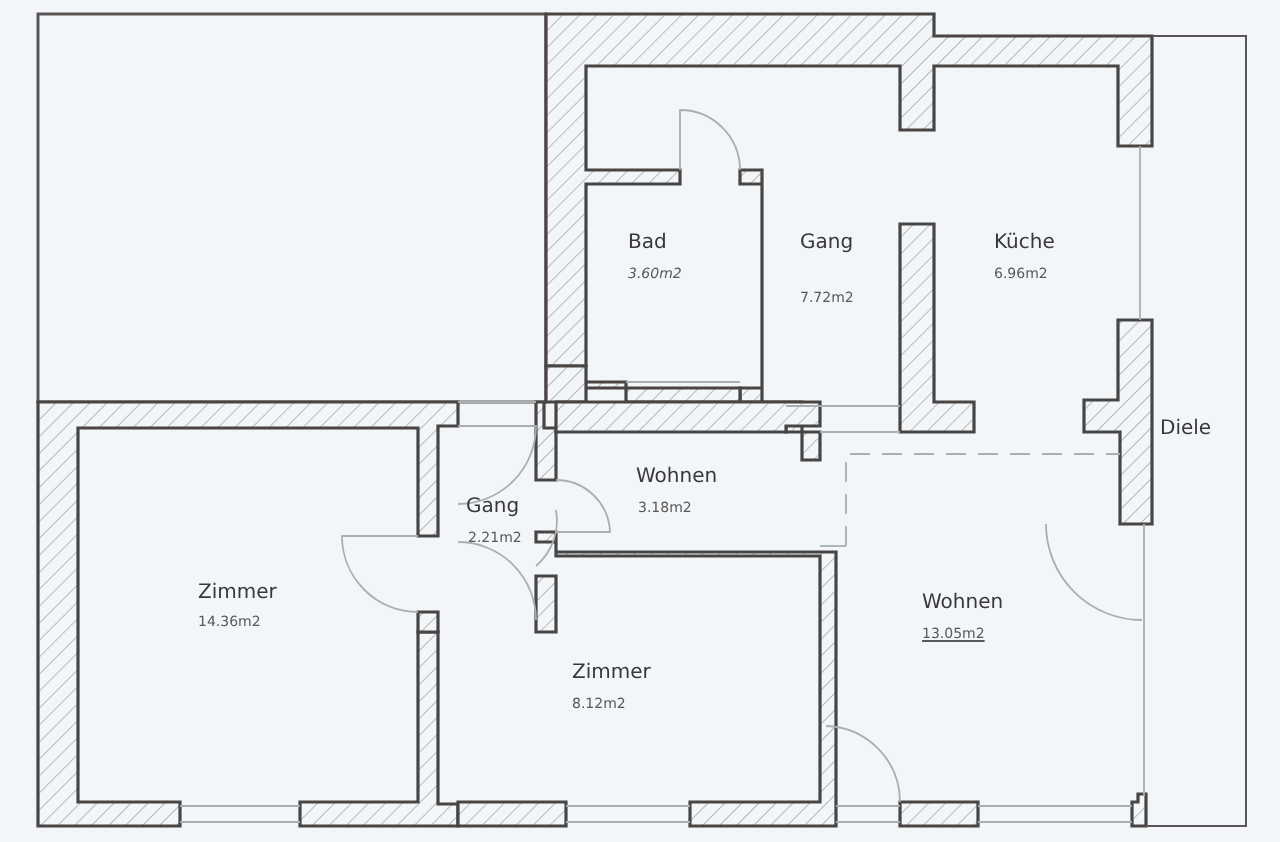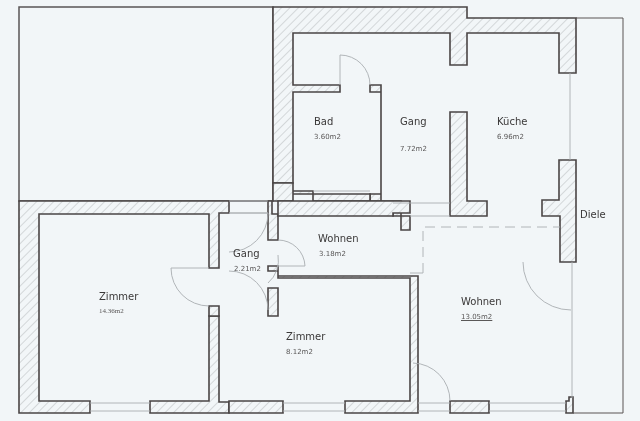--- a/index.html
+++ b/index.html
@@ -56,36 +56,36 @@
   <path class="thin" d="M229 213 H268 A39 39 0 0 1 229 252"></path>
   <path class="thin" d="M209 268 H171 A38 38 0 0 0 209 306"></path>
   <path class="thin" d="M229 271 A39 39 0 0 1 268 310"></path>
   <path class="thin" d="M278 240 A27 27 0 0 1 305 266 H278"></path>
   <path class="thin" d="M278 255 A30 30 0 0 1 268 283"></path>
   <path class="thin" d="M413 363 A38 38 0 0 1 450 401"></path>
   <path class="thin" d="M523 262 A48 48 0 0 0 571 310"></path>
 </svg>
 
 <div class="room-label" style="left:314px;top:116px;">Bad</div>
-<div class="room-area" style="left:314px;top:133px;">3.60m2</div>
+<div class="room-area" style="left:314px;top:133px;font-style:italic;">3.60m2</div>
 
 <div class="room-label" style="left:400px;top:116px;">Gang</div>
 <div class="room-area" style="left:400px;top:145px;text-align:right;">7.72m2</div>
 
 <div class="room-label" style="left:497px;top:116px;text-align:right;">Küche</div>
 <div class="room-area" style="left:497px;top:133px;">6.96m2</div>
 
 <div class="room-label" style="left:580px;top:209px;">Diele</div>
 
 <div class="room-label" style="left:233px;top:248px;">Gang</div>
 <div class="room-area" style="left:234px;top:265px;">2.21m2</div>
 
 <div class="room-label" style="left:318px;top:233px;">Wohnen</div>
 <div class="room-area" style="left:319px;top:250px;">3.18m2</div>
 
 <div class="room-label" style="left:99px;top:291px;">Zimmer</div>
-<div class="room-area" style="left:99px;top:307px;font-family:Liberation Serif, serif;">14.36m2</div>
+<div class="room-area" style="left:99px;top:307px;">14.36m2</div>
 
 <div class="room-label" style="left:286px;top:331px;">Zimmer</div>
 <div class="room-area" style="left:286px;top:348px;">8.12m2</div>
 
 <div class="room-label" style="left:461px;top:296px;">Wohnen</div>
 <div class="room-area" style="left:461px;top:313px;text-decoration:underline;">13.05m2</div>
 
 </body></html>

